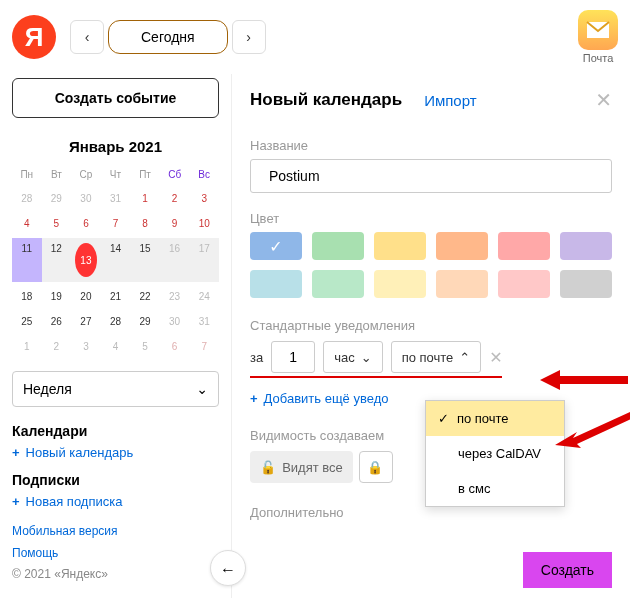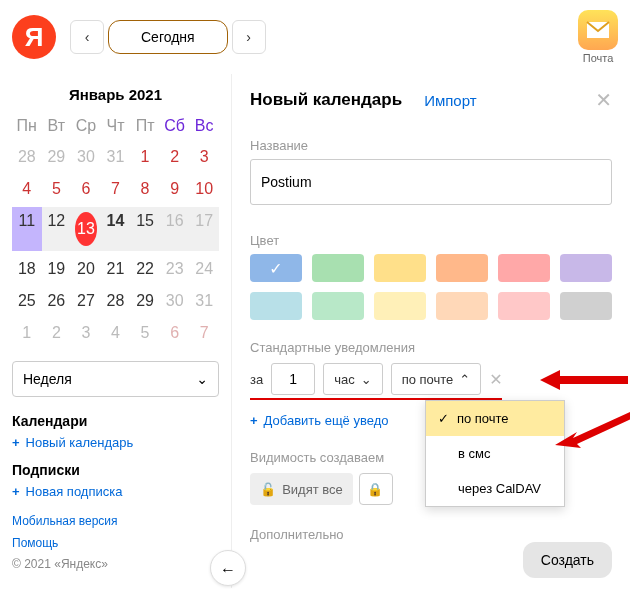--- a/index.html
+++ b/index.html
@@ -13,52 +13,52 @@
 .top-icons { margin-left: auto; display: flex; gap: 7px; }
 .app-icon { display: flex; flex-direction: column; align-items: center; gap: 2px; font-size: 11px; color: #666; }
 .app-icon .ic { width: 40px; height: 40px; border-radius: 10px; display: flex; align-items: center; justify-content: center; }
 .mail-ic { background: linear-gradient(180deg, #ffe259, #ffa751); }
 .disk-ic { background: linear-gradient(180deg, #1e3c72, #2a5298); }
 
 .layout { display: flex; }
 .sidebar { width: 236px; padding: 4px 12px 12px 12px; }
 .create-event { width: 100%; height: 40px; border: 1.5px solid #333; border-radius: 6px; background: #fff; font-size: 14px; font-weight: 600; cursor: pointer; margin-bottom: 12px; }
 .cal-title { text-align: center; font-weight: 600; font-size: 15px; margin: 8px 0 10px; }
-.cal-grid { display: grid; grid-template-columns: repeat(7, 1fr); text-align: center; font-size: 16px; row-gap: 4px; }
+.cal-grid { display: grid; grid-template-columns: repeat(7, 1fr); text-align: center; font-size: 10px; row-gap: 4px; }
 .cal-grid .hd { color: #999; padding: 4px 0; }
 .cal-grid .hd.wk { color: #6d28d9; }
 .cal-grid .d { padding: 5px 0; color: #333; cursor: pointer; }
 .cal-grid .d.we { color: #cc3333; }
 .cal-grid .d.out { color: #bbb; }
 .cal-grid .d.outw { color: #e0b0b0; }
 .cal-grid .d.today span { background: #f33; color: #fff; border-radius: 50%; width: 22px; height: 34px; display: inline-flex; align-items: center; justify-content: center; }
 .view-select { width: 100%; height: 36px; border: 1px solid #ccc; border-radius: 4px; background: #fff; padding: 0 10px; display: flex; align-items: center; justify-content: space-between; font-size: 14px; margin: 14px 0 16px; cursor: pointer; }
 .side-h { font-weight: 600; font-size: 14px; margin: 8px 0 6px; }
 .add-link { color: #0068d9; font-size: 13px; display: flex; align-items: center; gap: 6px; cursor: pointer; margin-bottom: 12px; }
 .foot-links { font-size: 12px; color: #0068d9; line-height: 1.8; margin-top: 10px; }
 .foot-links .copy { color: #888; }
 
 .panel { flex: 1; border-left: 1px solid #eee; padding: 14px 18px; position: relative; }
 .panel-head { display: flex; align-items: center; gap: 22px; margin-bottom: 26px; }
 .panel-head .title { font-size: 17px; font-weight: 600; }
 .panel-head .import { color: #0068d9; font-size: 15px; }
 .close-x { margin-left: auto; color: #bbb; font-size: 20px; cursor: pointer; }
 .field-label { color: #999; font-size: 13px; margin-bottom: 6px; }
-.text-input { width: 100%; height: 46px; border: 1px solid #ccc; border-radius: 3px; padding: 0 10px; font-size: 14px; margin-bottom: 28px; }
+.text-input { width: 100%; height: 34px; border: 1px solid #ccc; border-radius: 3px; padding: 0 18px; font-size: 14px; margin-bottom: 18px; }
 .color-row { display: flex; gap: 10px; margin-bottom: 10px; }
 .color-sw { width: 52px; height: 28px; border-radius: 4px; cursor: pointer; display: flex; align-items: center; justify-content: center; color: #fff; }
 .notif-row { display: flex; align-items: center; gap: 8px; margin-top: 8px; font-size: 13px; color: #333; position: relative; }
 .small-input { width: 44px; height: 32px; border: 1px solid #ccc; border-radius: 3px; text-align: center; font-size: 14px; }
 .sel-btn { height: 32px; border: 1px solid #ccc; border-radius: 3px; background: #fff; padding: 0 10px; display: flex; align-items: center; gap: 6px; cursor: pointer; font-size: 13px; }
 .del-x { color: #bbb; cursor: pointer; font-size: 16px; }
 .underline-red { position: absolute; left: 0; bottom: -5px; width: 252px; height: 2px; background: #d00; }
 .add-more { color: #0068d9; font-size: 13px; display: flex; align-items: center; gap: 6px; margin-top: 18px; cursor: pointer; }
 .vis-row { display: flex; gap: 6px; margin-top: 8px; }
 .vis-btn { height: 32px; border: none; border-radius: 4px; background: #eee; padding: 0 10px; display: flex; align-items: center; gap: 6px; font-size: 13px; color: #666; }
-.create-btn { position: absolute; bottom: 10px; right: 18px; height: 36px; padding: 8px 18px; background: #e5e5e5; border: none; border-radius: 12px; font-size: 14px; font-weight: 500; cursor: pointer; }
+.create-btn { position: absolute; bottom: 10px; right: 18px; height: 36px; padding: 8px 18px; background: #d946ef; border: none; border-radius: 0; font-size: 14px; font-weight: 500; cursor: pointer; }
 
 .dropdown { position: absolute; left: 425px; top: 400px; width: 140px; background: #fff; border: 1px solid #ccc; box-shadow: 0 3px 10px rgba(0,0,0,0.15); z-index: 50; }
 .dropdown .opt { padding: 10px 12px; font-size: 13px; display: flex; align-items: center; gap: 8px; cursor: pointer; }
 .dropdown .opt.sel { background: #ffeba0; }
 
 .arrow-red { position: absolute; z-index: 60; }
 .arrow-red svg { display: block; }
 
 .back-fab { position: absolute; left: 210px; bottom: 28px; width: 36px; height: 36px; border-radius: 50%; background: #fff; border: 1px solid #ddd; display: flex; align-items: center; justify-content: center; cursor: pointer; box-shadow: 0 1px 3px rgba(0,0,0,0.1); }
 </style>
@@ -80,20 +80,21 @@
             <path d="M2 2l11 9L24 2" fill="none" stroke="#e0a020" stroke-width="2"></path>
           </svg>
       </div>
       <span>Почта</span>
     </div>
   </div>
 </div>
 
 <div class="layout">
   <div class="sidebar">
+    <button class="create-event">Создать событие</button>
     <div class="cal-title">Январь 2021</div>
     <div id="cal-grid" class="cal-grid">
         <div class="hd">Пн</div>
         <div class="hd">Вт</div>
         <div class="hd">Ср</div>
         <div class="hd">Чт</div>
         <div class="hd">Пт</div>
         <div class="hd wk">Сб</div>
         <div class="hd wk">Вс</div>
         <div class="d out">28</div>
@@ -106,21 +107,21 @@
         <div class="d we">4</div>
         <div class="d we">5</div>
         <div class="d we">6</div>
         <div class="d we">7</div>
         <div class="d we">8</div>
         <div class="d we">9</div>
         <div class="d we">10</div>
         <div class="d" style="background: #c4b5fd;">11</div>
         <div class="d" style="background: rgb(240, 240, 240);">12</div>
         <div class="d today" style="background: rgb(240, 240, 240);"><span>13</span></div>
-        <div class="d" style="background: rgb(240, 240, 240); font-weight: bold;">14</div>
+        <div class="d" style="background: rgb(240, 240, 240);">14</div>
         <div class="d" style="background: rgb(240, 240, 240);">15</div>
         <div class="d out" style="background: rgb(240, 240, 240);">16</div>
         <div class="d out" style="background: rgb(240, 240, 240);">17</div>
         <div class="d">18</div>
         <div class="d">19</div>
         <div class="d">20</div>
         <div class="d">21</div>
         <div class="d">22</div>
         <div class="d out">23</div>
         <div class="d out">24</div>
@@ -228,25 +229,25 @@
   </div>
 </div>
 
 <div class="dropdown">
   <div class="opt sel">
     <span>✓</span>
     <span>по почте</span>
   </div>
   <div class="opt">
     <span style="width:12px"></span>
-    <span>в смс</span>
+    <span>через CalDAV</span>
   </div>
   <div class="opt">
     <span style="width:12px"></span>
-    <span>через CalDAV</span>
+    <span>в смс</span>
   </div>
 </div>
 
 <div class="arrow-red" style="left:540px;top:365px">
   <svg width="90" height="30">
       <polygon points="0,15 20,5 20,11 88,11 88,19 20,19 20,25" fill="#d00"></polygon>
     </svg>
 </div>
 <div class="arrow-red" style="left:555px;top:410px">
   <svg width="80" height="40">

